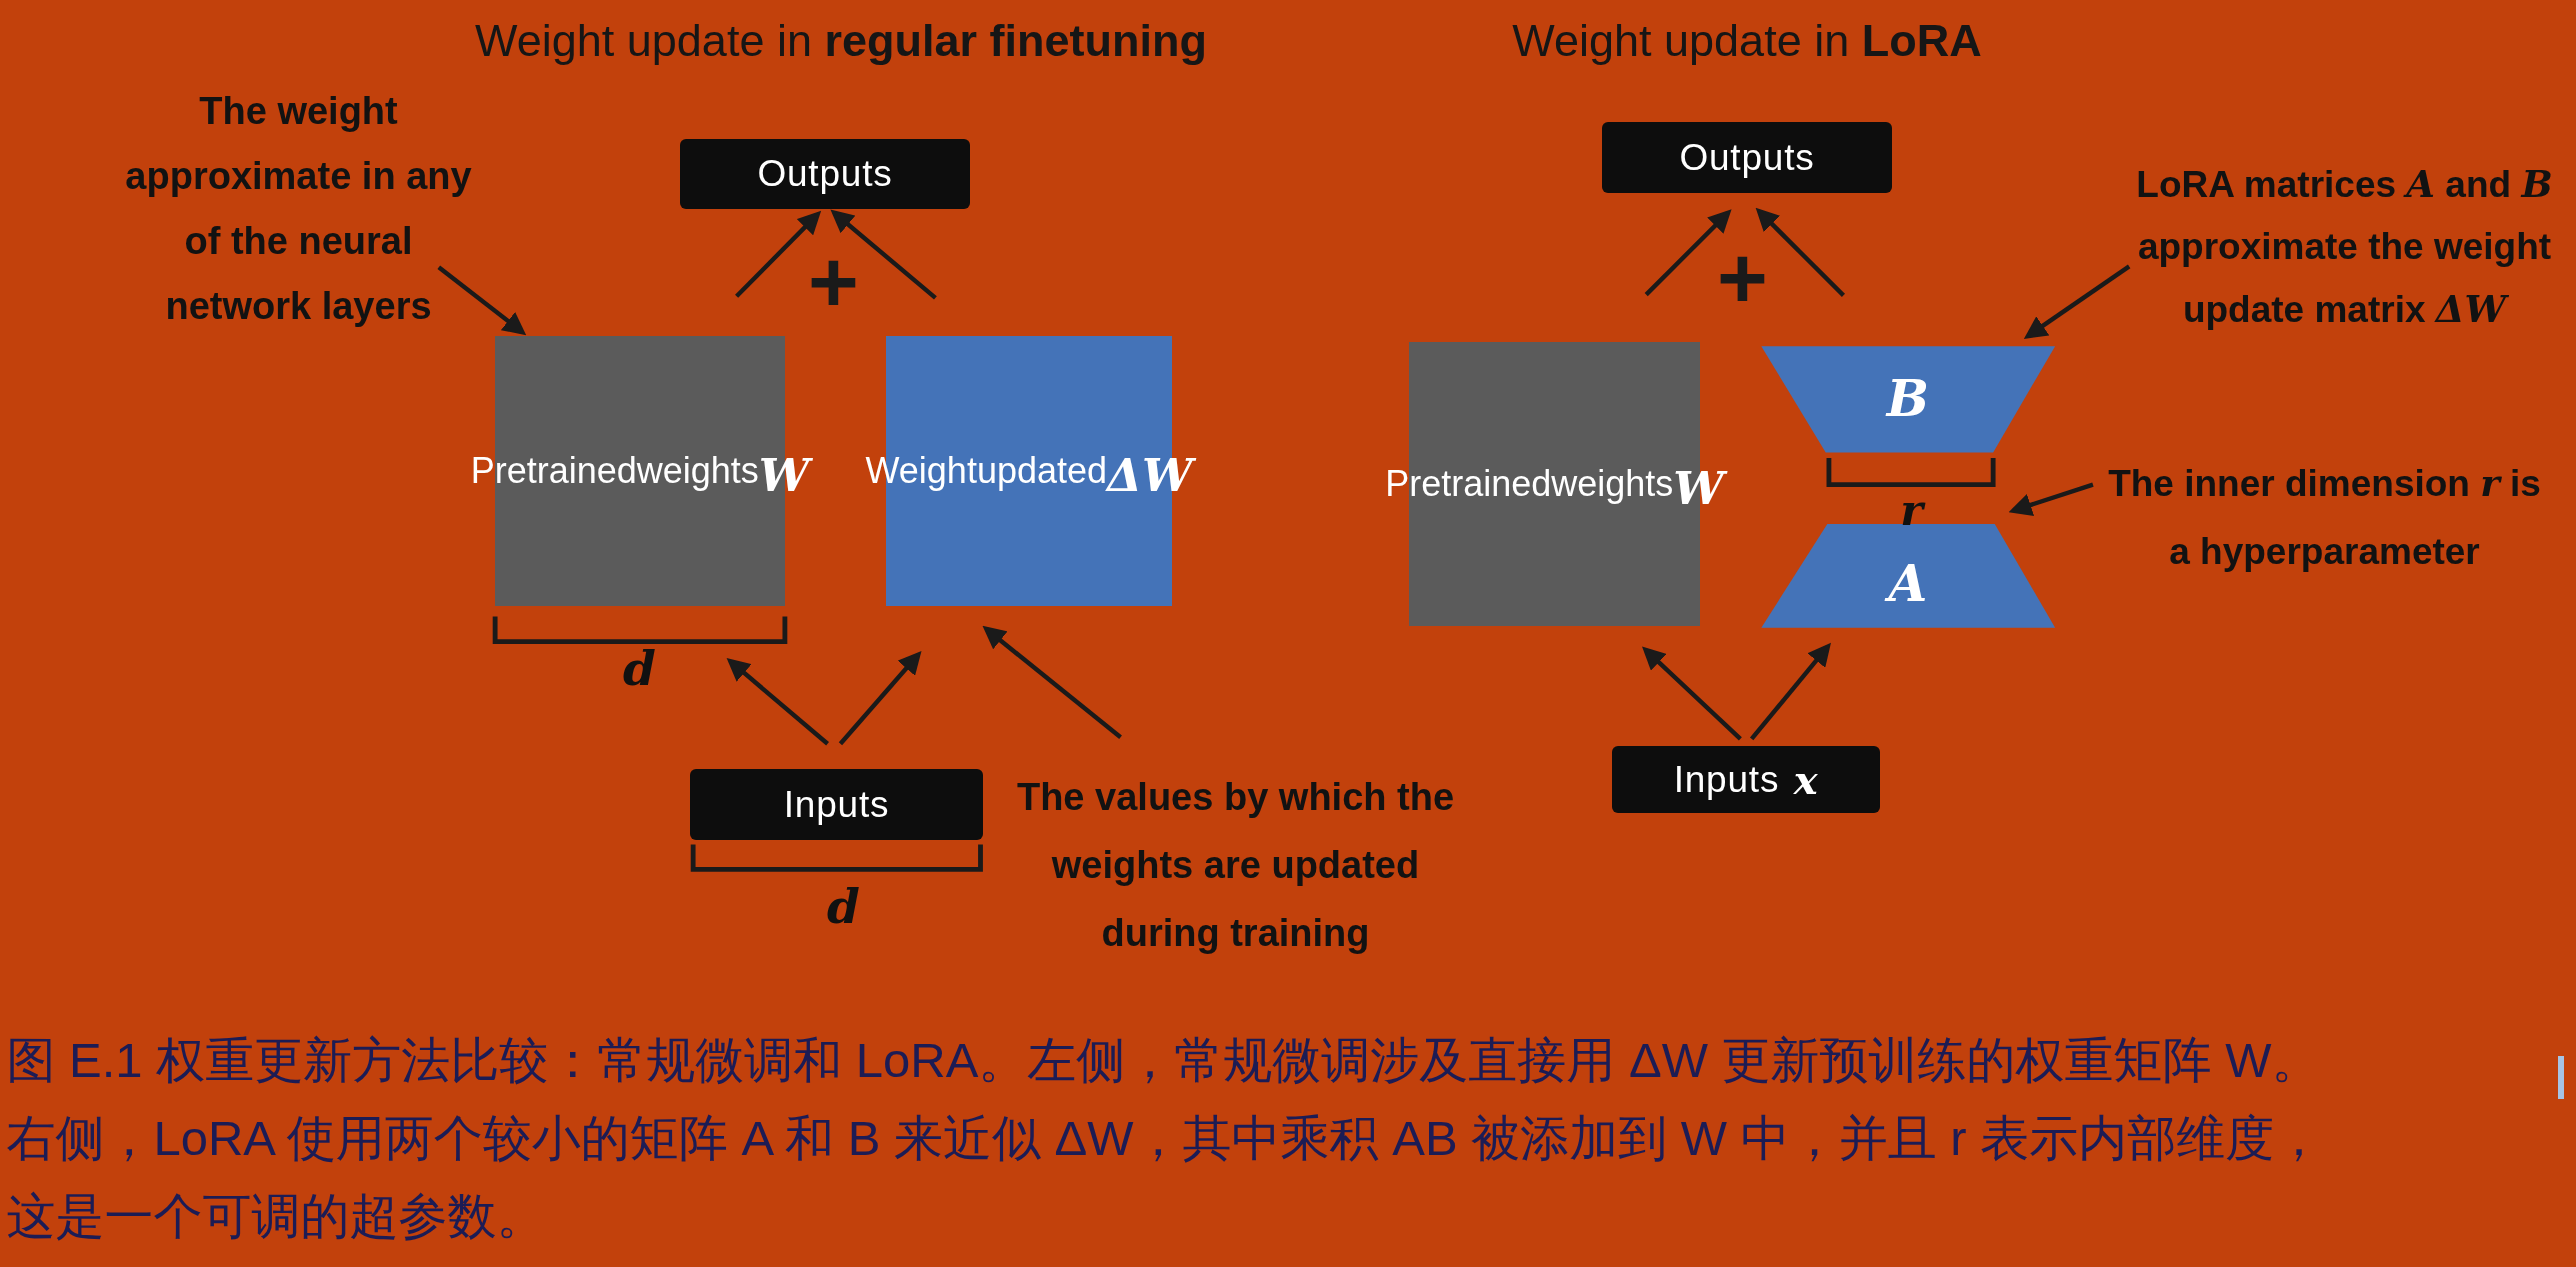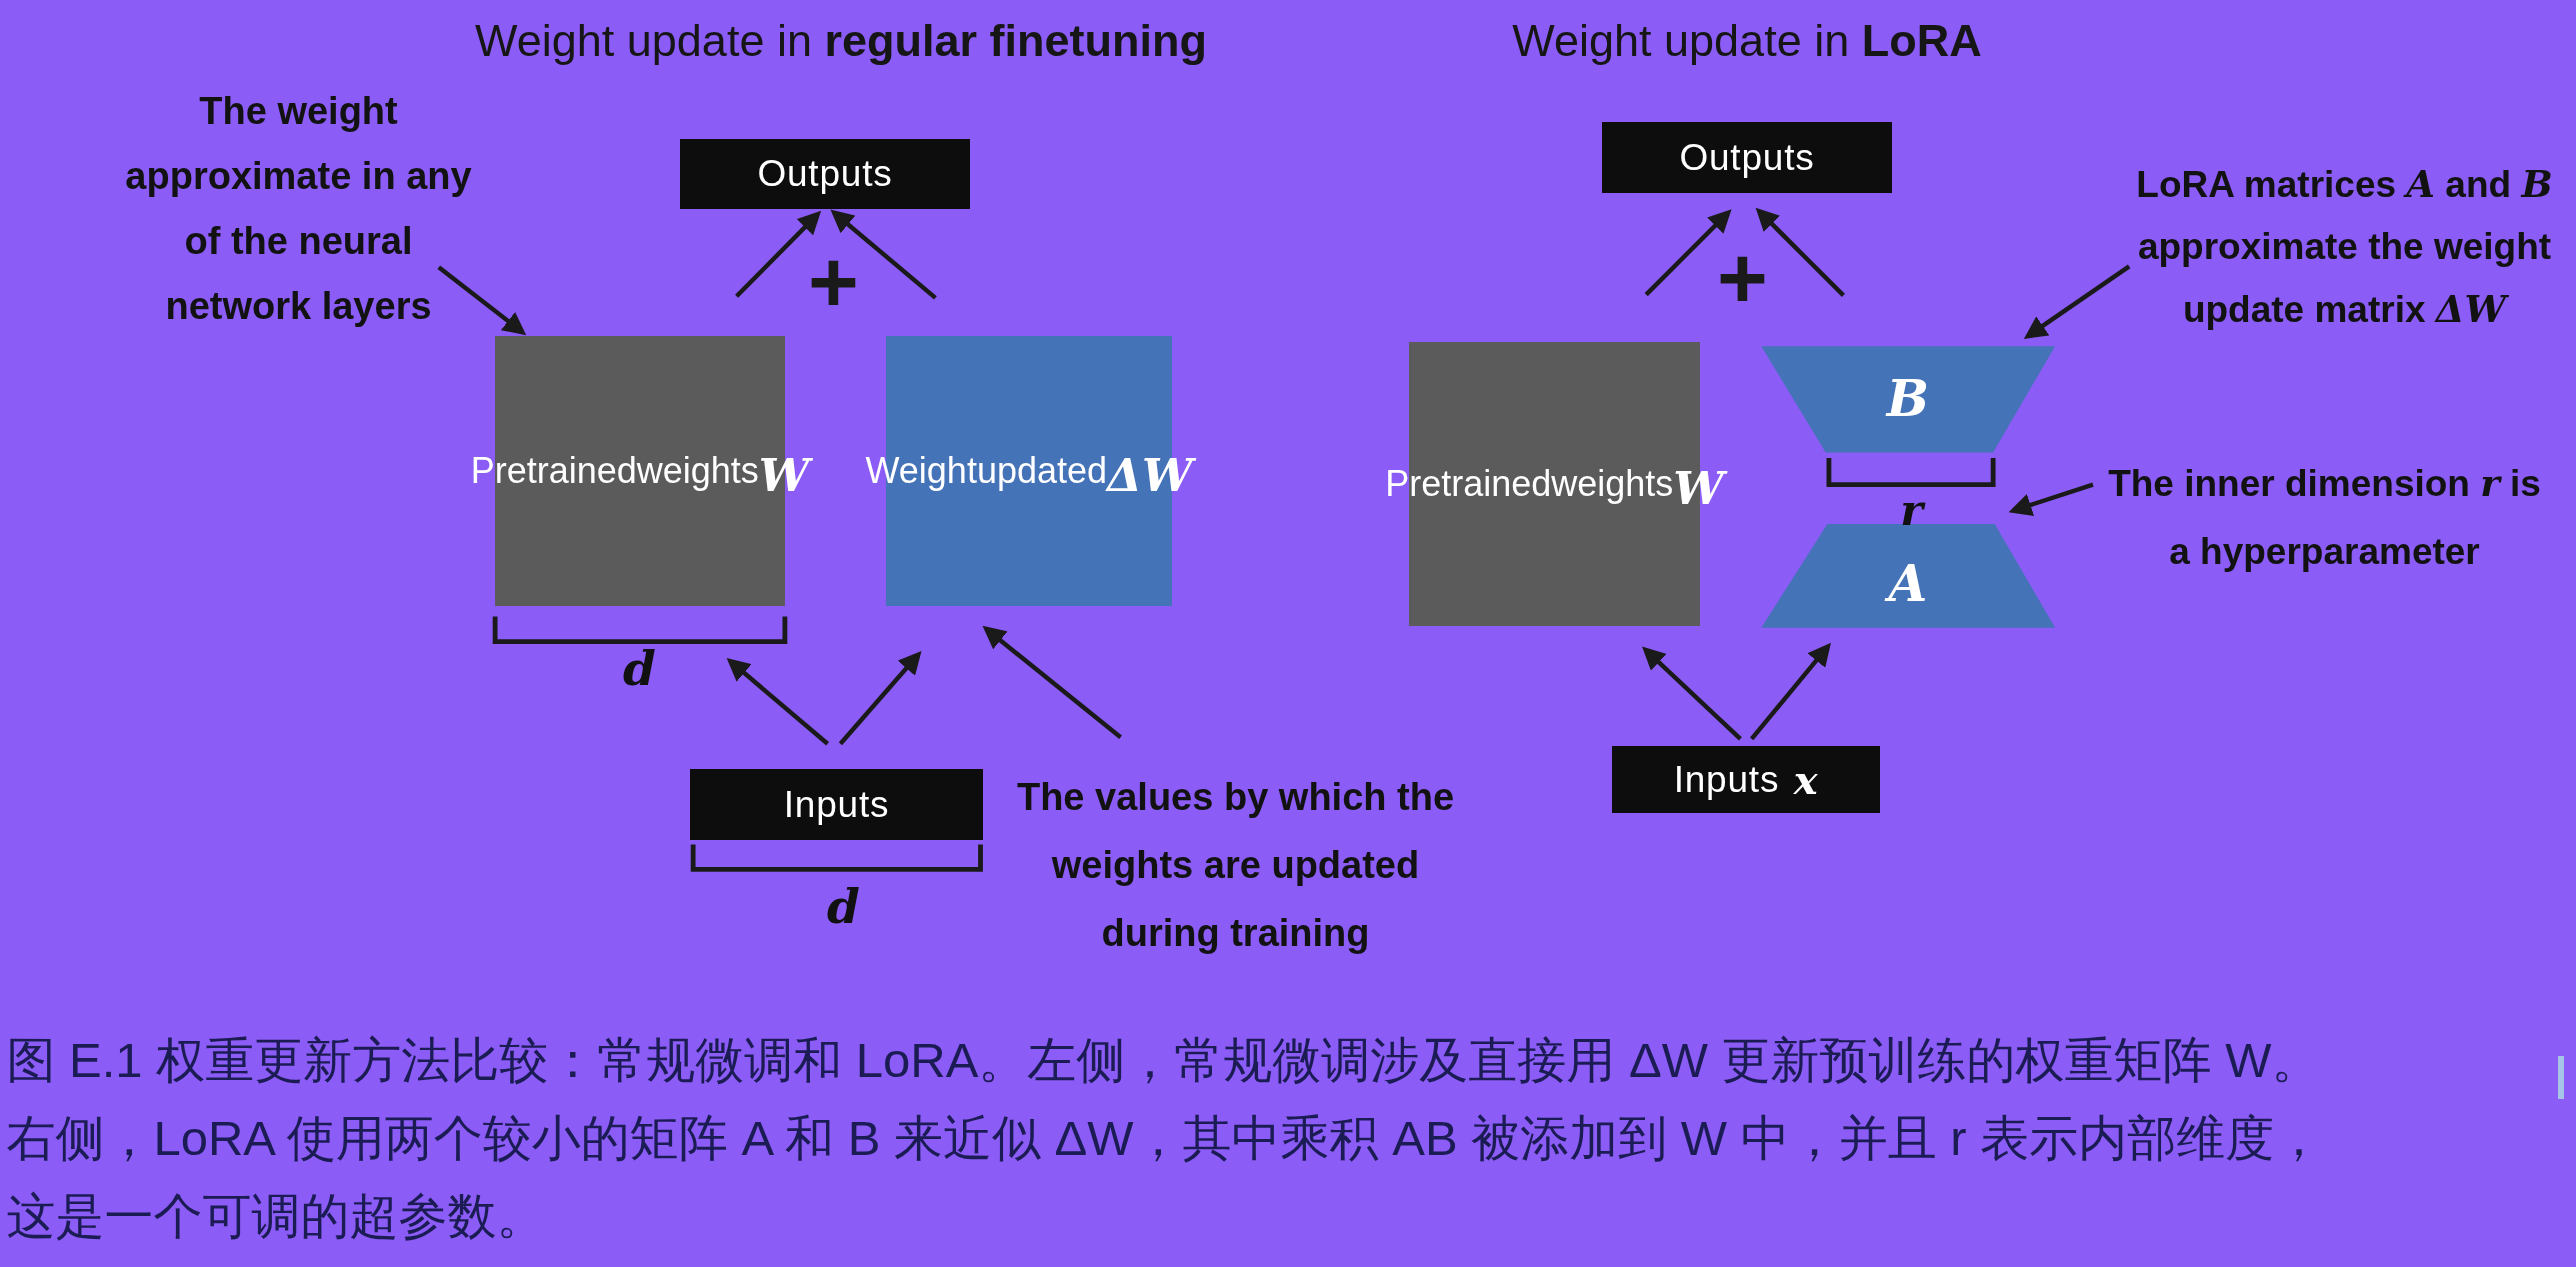--- a/index.html
+++ b/index.html
@@ -1,26 +1,26 @@
 <!DOCTYPE html>
 <html style="font-size:13px"><head>
 <meta charset="utf-8">
 <style>
   html,body{margin:0;padding:0;background:#ffffff;}
-  #canvas{position:relative;width:2576px;height:1267px;background:#8b5cf6;overflow:hidden;
+  #canvas{position:relative;width:2576px;height:1267px;background:#c2410c;overflow:hidden;
           font-family:"Liberation Sans","DejaVu Sans",sans-serif;color:#111;}
   .abs{position:absolute;}
   .center{text-align:center;}
   .title{font-size:45px;line-height:52px;color:#161616;white-space:nowrap;}
   .title b{font-weight:bold;}
   .annot{font-weight:bold;color:#121212;font-size:38px;}
   .annot .ln{display:block;white-space:nowrap;}
   .mathi{font-family:"DejaVu Serif","Liberation Serif",serif;font-style:italic;font-weight:bold;}
   .blackbox{background:#0d0d0d;color:#ffffff;display:flex;align-items:center;justify-content:center;
-            font-size:37px;letter-spacing:0.8px;}
+            font-size:37px;letter-spacing:0.8px;border-radius:6px;}
   .graybox{background:#5b5b5b;color:#ffffff;display:flex;flex-direction:row;align-items:center;
            justify-content:center;font-size:36px;line-height:48px;}
   .bluebox{background:#4473b8;color:#ffffff;display:flex;flex-direction:row;align-items:center;
            justify-content:center;font-size:36px;line-height:48px;}
   .boxmath{font-family:"DejaVu Serif","Liberation Serif",serif;font-style:italic;font-size:45px;
            font-weight:bold;margin-top:9.7px;}
   .dimlabel{font-family:"DejaVu Serif","Liberation Serif",serif;font-style:italic;font-size:47px;
             font-weight:bold;color:#111;display:flex;align-items:center;justify-content:center;}
   .plus{font-size:87px;color:#1a1a1a;display:flex;align-items:center;justify-content:center;font-weight:bold;}
   .traplabel{color:#ffffff;font-family:"DejaVu Serif","Liberation Serif",serif;font-style:italic;

